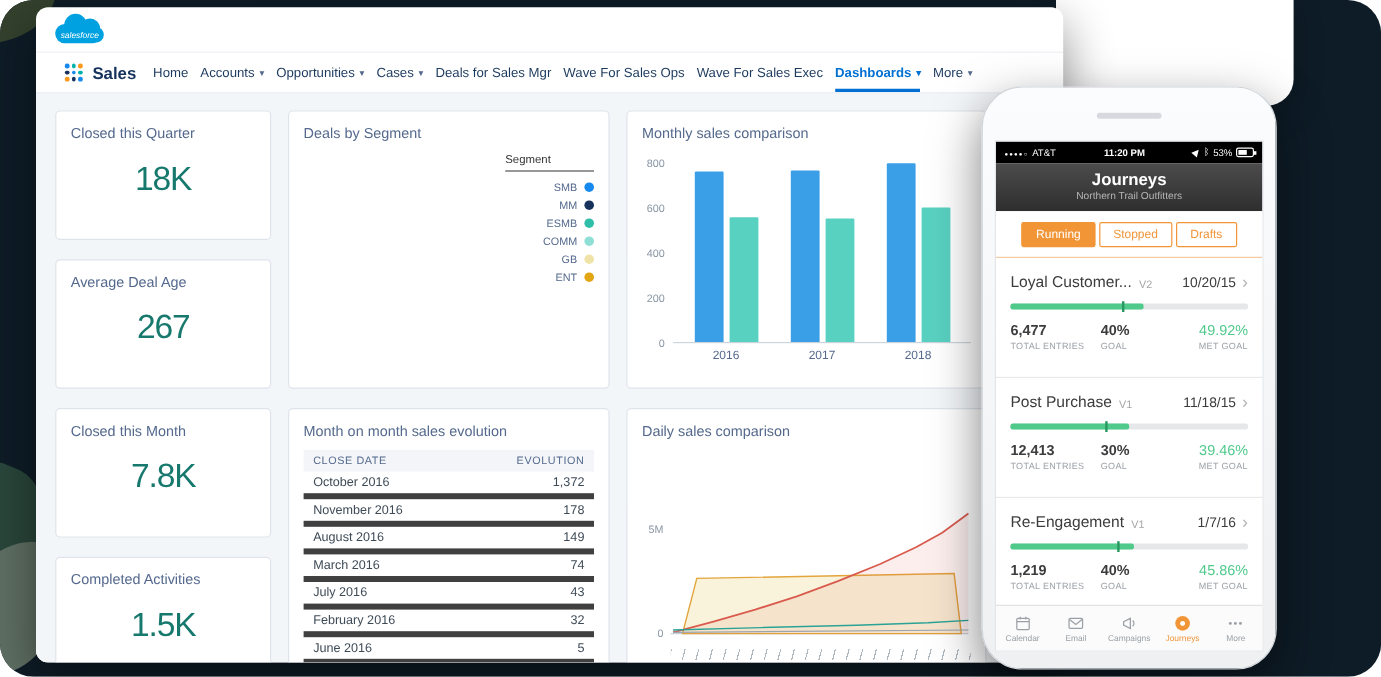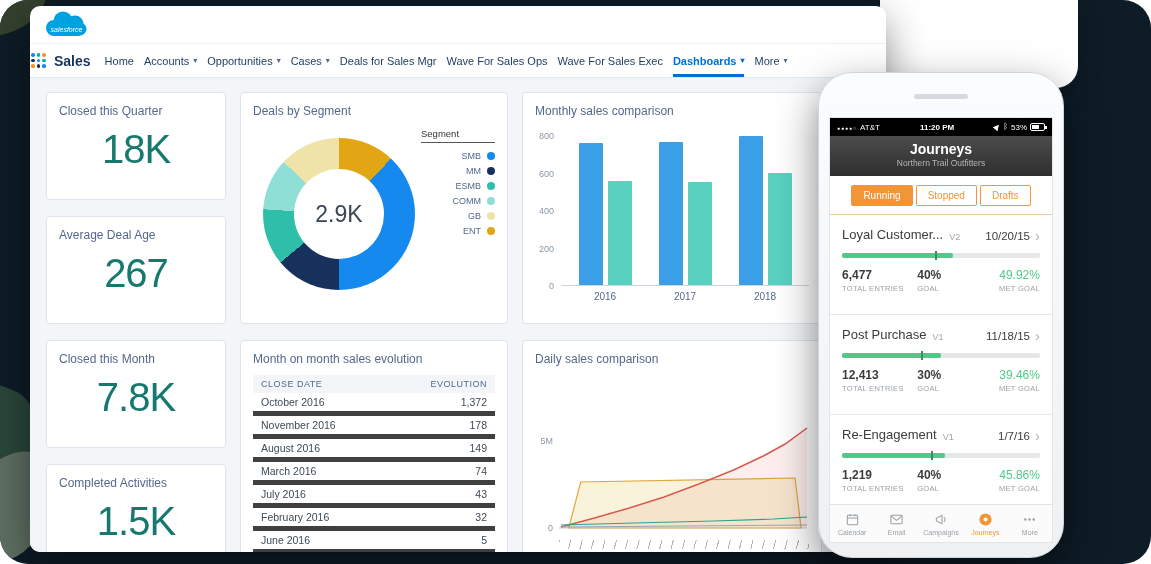--- a/index.html
+++ b/index.html
@@ -10,41 +10,41 @@
   .leaf{position:absolute;z-index:0}
   .leaf-a{left:-14px;top:-16px;width:64px;height:46px;background:#33412d;border-radius:0 0 80% 0;transform:rotate(-14deg)}
   .leaf-b{left:-26px;top:392px;width:66px;height:104px;background:#2a463b;border-radius:10% 70% 20% 70%;transform:rotate(22deg)}
   .leaf-c{left:-34px;top:446px;width:84px;height:118px;background:#5f6f63;border-radius:50% 50% 45% 55%/60% 60% 40% 40%;transform:rotate(34deg)}
 
   .bg-card{position:absolute;left:880px;top:0;width:198px;height:88px;background:#fff;border-radius:0 0 22px 0;z-index:1;box-shadow:0 8px 24px rgba(0,0,0,.25)}
 
   
   .browser{position:absolute;left:30px;top:6px;width:856px;height:546px;background:#fff;border-radius:10px;box-shadow:0 14px 40px rgba(0,0,0,.45);z-index:2;overflow:hidden;display:flex;flex-direction:column}
   .logo-row{height:38px;display:flex;align-items:center;padding-left:12px;border-bottom:1px solid #eef1f5}
-  .nav-row{height:34px;display:flex;align-items:stretch;padding:0 1px;border-bottom:1px solid #e2e8f0;white-space:nowrap;overflow:hidden}
+  .nav-row{height:34px;display:flex;align-items:stretch;padding:0 24px;border-bottom:1px solid #e2e8f0;white-space:nowrap;overflow:hidden}
   .nav-left{display:flex;align-items:center;gap:8px;margin-right:14px}
   .waffle{width:15px;height:15px;display:grid;grid-template-columns:repeat(3,1fr);gap:2px;cursor:pointer}
   .waffle i{border-radius:50%}
   .waffle i:nth-child(1){background:#1589ee}.waffle i:nth-child(2){background:#00b2a9}.waffle i:nth-child(3){background:#f8981d}
   .waffle i:nth-child(4){background:#16325c}.waffle i:nth-child(5){background:#1589ee}.waffle i:nth-child(6){background:#00b2a9}
   .waffle i:nth-child(7){background:#f8981d}.waffle i:nth-child(8){background:#16325c}.waffle i:nth-child(9){background:#1589ee}
   .app-label{font-size:14px;font-weight:700;color:#16325c}
   .nav-items{display:flex;gap:10px;align-items:stretch}
   .nav-item{display:flex;align-items:center;font-size:11px;color:#1c3a5e;cursor:pointer}
   .nav-item.caret::after{content:"▾";font-size:8px;margin-left:4px;color:#54698d}
   .nav-item.active{color:#0070d2;font-weight:700;box-shadow:inset 0 -3px 0 #0070d2}
   .nav-item.active.caret::after{color:#0070d2}
 
   .dash{flex:1;background:#f3f6f9;padding:14px 16px;display:grid;grid-template-columns:180px 268px 300px;grid-template-rows:232px 232px;gap:16px 14px;overflow:hidden}
   .col-stack{display:flex;flex-direction:column;gap:16px}
   .card{background:#fff;border:1px solid #dfe4ec;border-radius:4px;padding:11px 12px;overflow:hidden;position:relative}
   .card-title{font-size:12px;color:#54698d}
 
   .kpi{flex:1;display:flex;flex-direction:column}
-  .kpi-value{flex:1;display:flex;align-items:center;justify-content:center;font-size:40px;color:#17796d;letter-spacing:-1px;padding-bottom:8px}
+  .kpi-value{flex:1;display:flex;align-items:center;justify-content:center;font-size:28px;color:#17796d;letter-spacing:-1px;padding-bottom:8px}
 
   
   .donut-body{display:flex;margin-top:4px}
   .donut{width:152px;height:152px;border-radius:50%;position:relative;margin:16px 0 0 10px}
   .donut::after{content:"";position:absolute;inset:31px;background:#fff;border-radius:50%;z-index:1}
   .donut-center{position:absolute;inset:0;display:flex;align-items:center;justify-content:center;font-size:23px;color:#3a4654;z-index:2}
   .legend{margin-left:auto;width:74px;margin-top:6px}
   .legend-title{font-size:9.5px;color:#333;border-bottom:1px solid #555;padding-bottom:3px;margin-bottom:5px}
   .legend-row{display:flex;align-items:center;justify-content:flex-end;gap:6px;height:15px;font-size:9px;color:#54698d}
   .legend-dot{width:8px;height:8px;border-radius:50%;flex:0 0 auto}
@@ -169,23 +169,20 @@
         </div>
         <div class="card kpi">
           <div class="card-title">Average Deal Age</div>
           <div class="kpi-value">267</div>
         </div>
       </div>
 
       <div class="card">
         <div class="card-title">Deals by Segment</div>
         <div class="donut-body">
-          <div class="donut" style="background: conic-gradient(rgb(226, 166, 20) 0%, rgb(226, 166, 20) 12%, rgb(21, 137, 238) 12%, rgb(21, 137, 238) 50%, rgb(22, 50, 92) 50%, rgb(22, 50, 92) 64%, rgb(47, 191, 169) 64%, rgb(47, 191, 169) 76%, rgb(143, 223, 214) 76%, rgb(143, 223, 214) 87%, rgb(239, 227, 168) 87%, rgb(239, 227, 168) 100%);">
-            <div class="donut-center">2.9K</div>
-          </div>
           <div class="legend">
             <div class="legend-title">Segment</div>
             <div class="legend-row">
                 <span>SMB</span>
                 <span class="legend-dot" style="background: rgb(21, 137, 238);"></span>
               </div>
             <div class="legend-row">
                 <span>MM</span>
                 <span class="legend-dot" style="background: rgb(22, 50, 92);"></span>
               </div>

